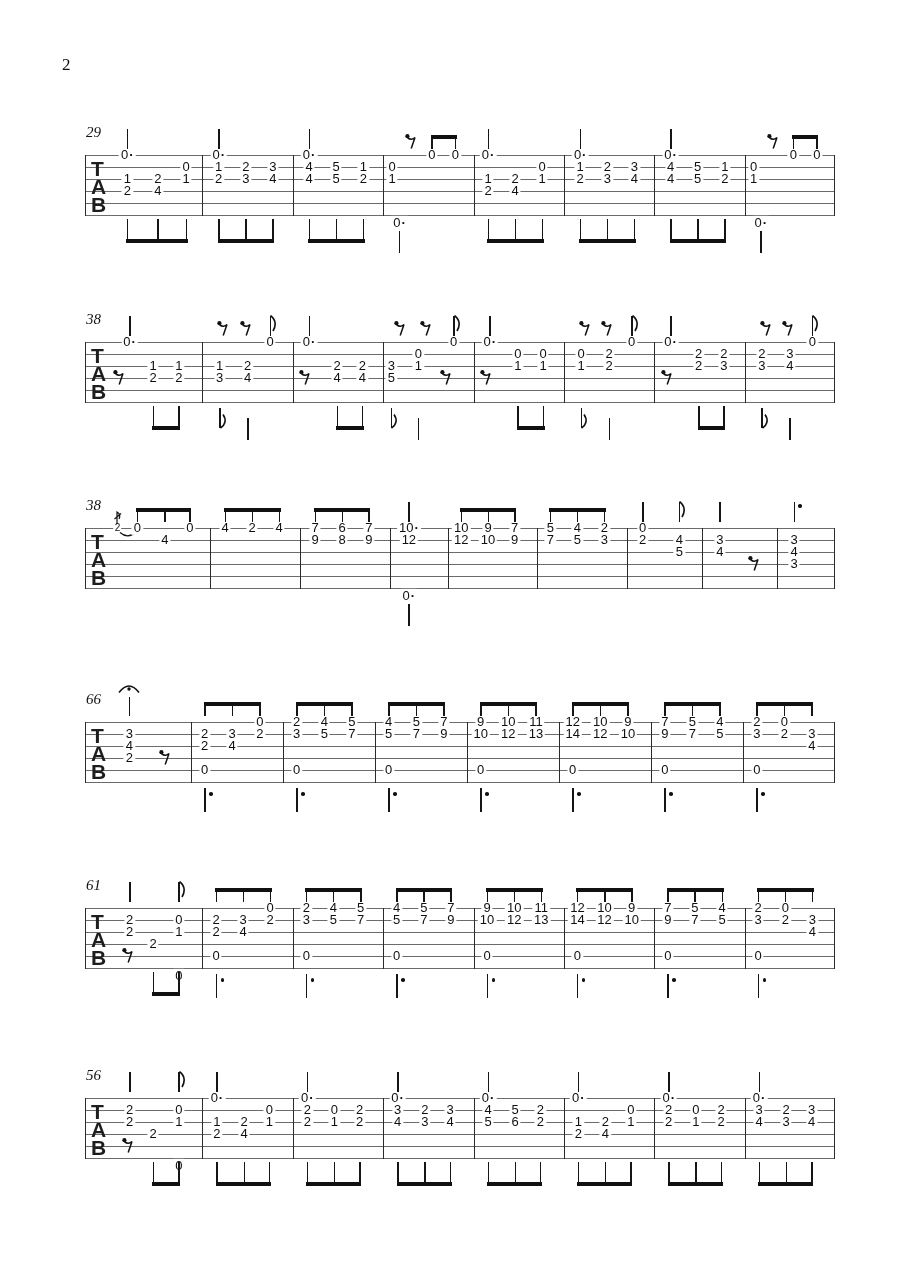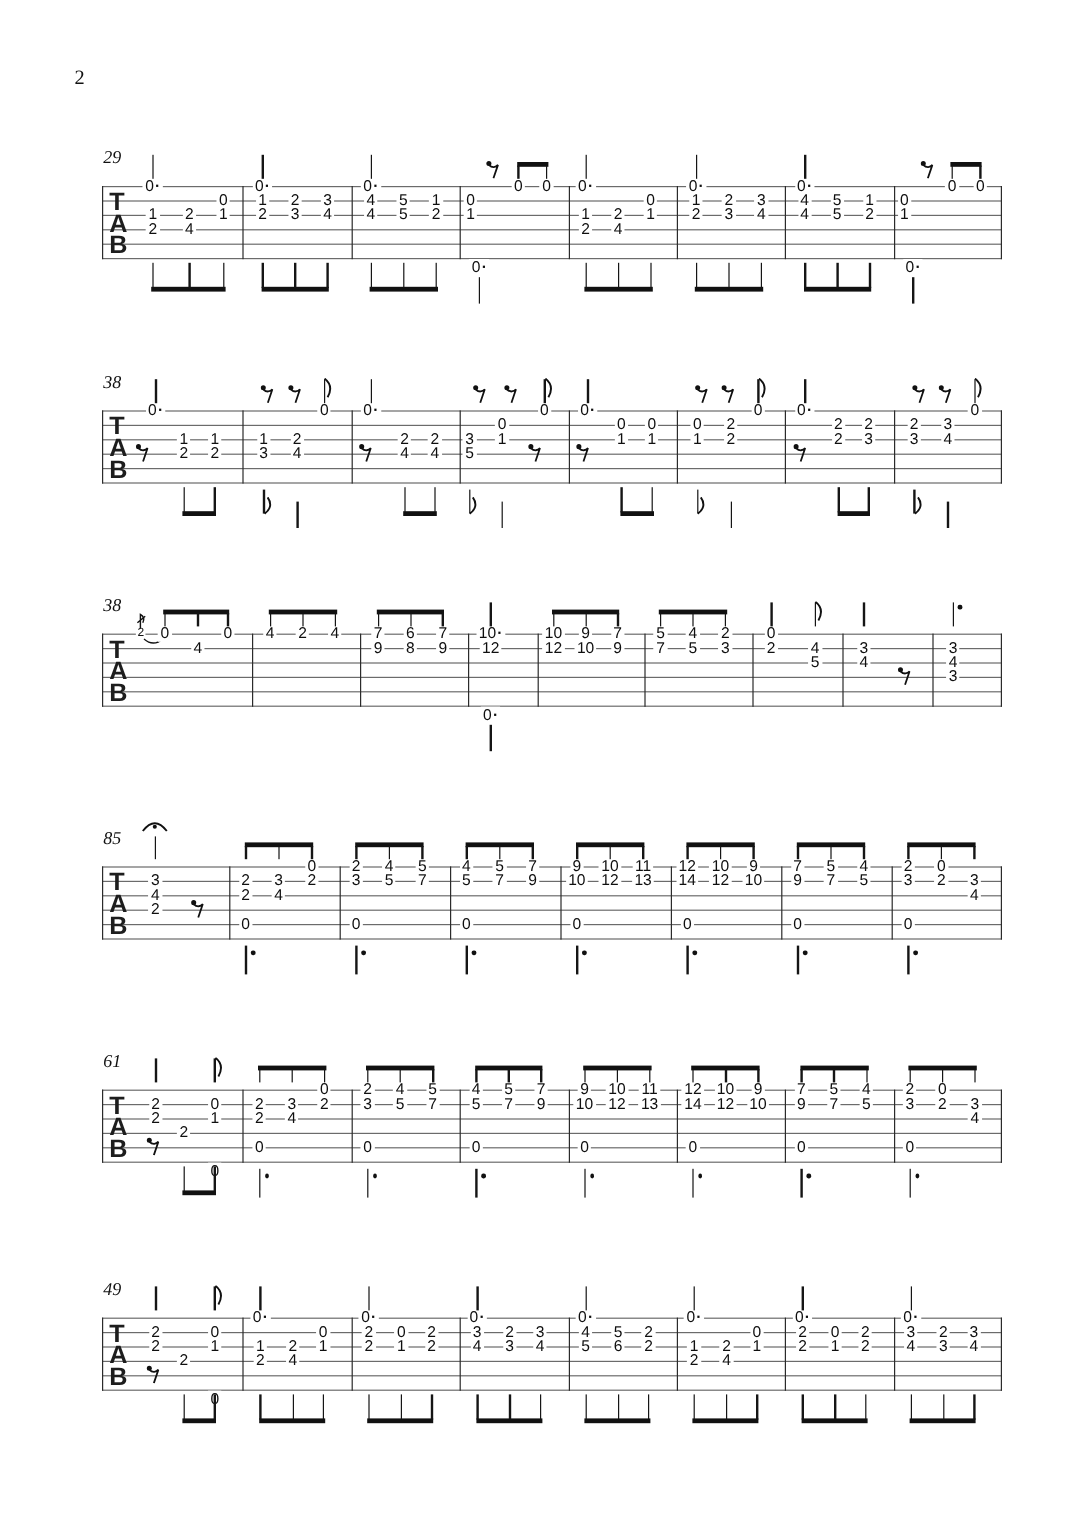--- a/index.html
+++ b/index.html
@@ -405,21 +405,21 @@
           <circle cx="2.4" cy="3.2" r="2.1" fill="#111"></circle>
           <path d="M2.6 4.6 C5 7 8.2 6.6 10 4.4 L6.2 15.6" fill="none" stroke="#111" stroke-width="1.5"></path>
         </svg>
         <div class="fret" style="left: 709.212px; top: 52px;">3</div>
         <div class="fret" style="left: 709.212px; top: 64px;">4</div>
         <div class="fret" style="left: 709.212px; top: 76px;">3</div>
         <div class="stemv" style="left: 708.712px; top: 14px; height: 20px;"></div>
         <div class="symdot" style="left: 713.212px; top: 16px;"></div>
       </div>
       <div class="system" style="top: 682px;">
-        <div class="mnum">85</div>
+        <div class="mnum">66</div>
         <div class="sline" style="top: 40px;"></div>
         <div class="sline" style="top: 52px;"></div>
         <div class="sline" style="top: 64px;"></div>
         <div class="sline" style="top: 76px;"></div>
         <div class="sline" style="top: 88px;"></div>
         <div class="sline" style="top: 100px;"></div>
         <div class="clefL" style="left: 6px; top: 43px;">T</div>
         <div class="clefL" style="left: 6px; top: 61px;">A</div>
         <div class="clefL" style="left: 6px; top: 79px;">B</div>
         <div class="bline" style="left: 0px; top: 40px; height: 61px;"></div>
@@ -659,21 +659,21 @@
         <div class="fret" style="left: 700.301px; top: 40px;">0</div>
         <div class="fret" style="left: 700.301px; top: 52px;">2</div>
         <div class="fret" style="left: 727.41px; top: 52px;">3</div>
         <div class="fret" style="left: 727.41px; top: 64px;">4</div>
         <div class="beambar" style="left: 672.193px; width: 56.7169px; top: 20px;"></div>
         <div class="stemv" style="left: 672.693px; top: 23px; height: 11px;"></div>
         <div class="stemv" style="left: 699.801px; top: 23px; height: 11px;"></div>
         <div class="stemv" style="left: 726.91px; top: 23px; height: 11px;"></div>
       </div>
       <div class="system" style="top: 1058px;">
-        <div class="mnum">49</div>
+        <div class="mnum">56</div>
         <div class="sline" style="top: 40px;"></div>
         <div class="sline" style="top: 52px;"></div>
         <div class="sline" style="top: 64px;"></div>
         <div class="sline" style="top: 76px;"></div>
         <div class="sline" style="top: 88px;"></div>
         <div class="sline" style="top: 100px;"></div>
         <div class="clefL" style="left: 6px; top: 43px;">T</div>
         <div class="clefL" style="left: 6px; top: 61px;">A</div>
         <div class="clefL" style="left: 6px; top: 79px;">B</div>
         <div class="bline" style="left: 0px; top: 40px; height: 61px;"></div>

